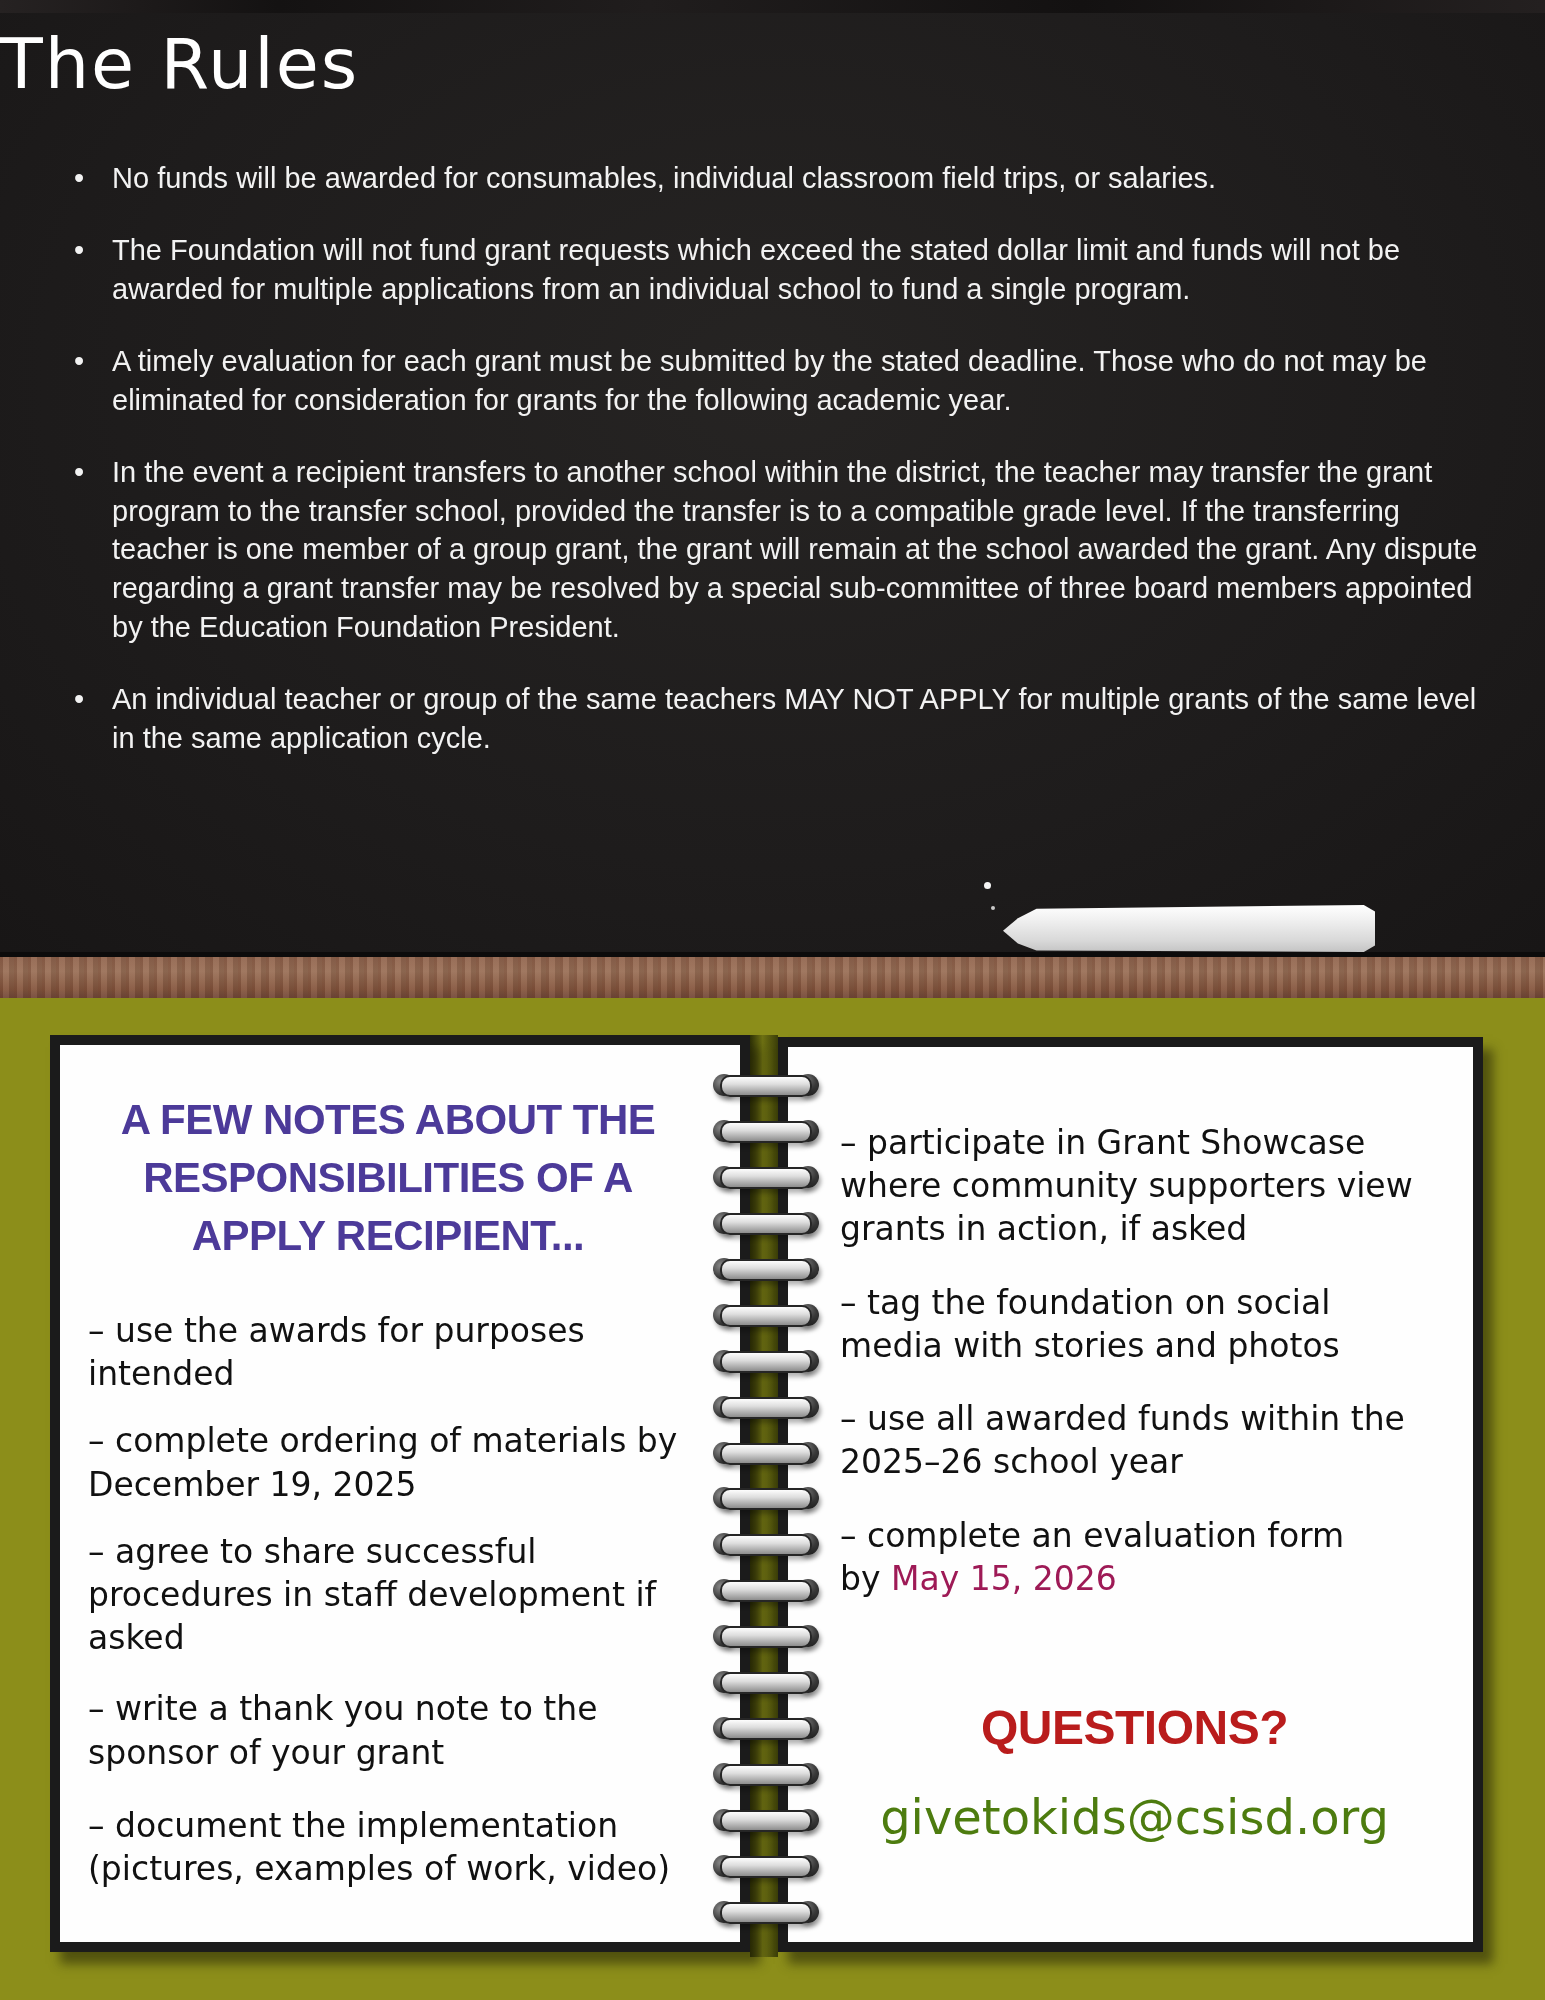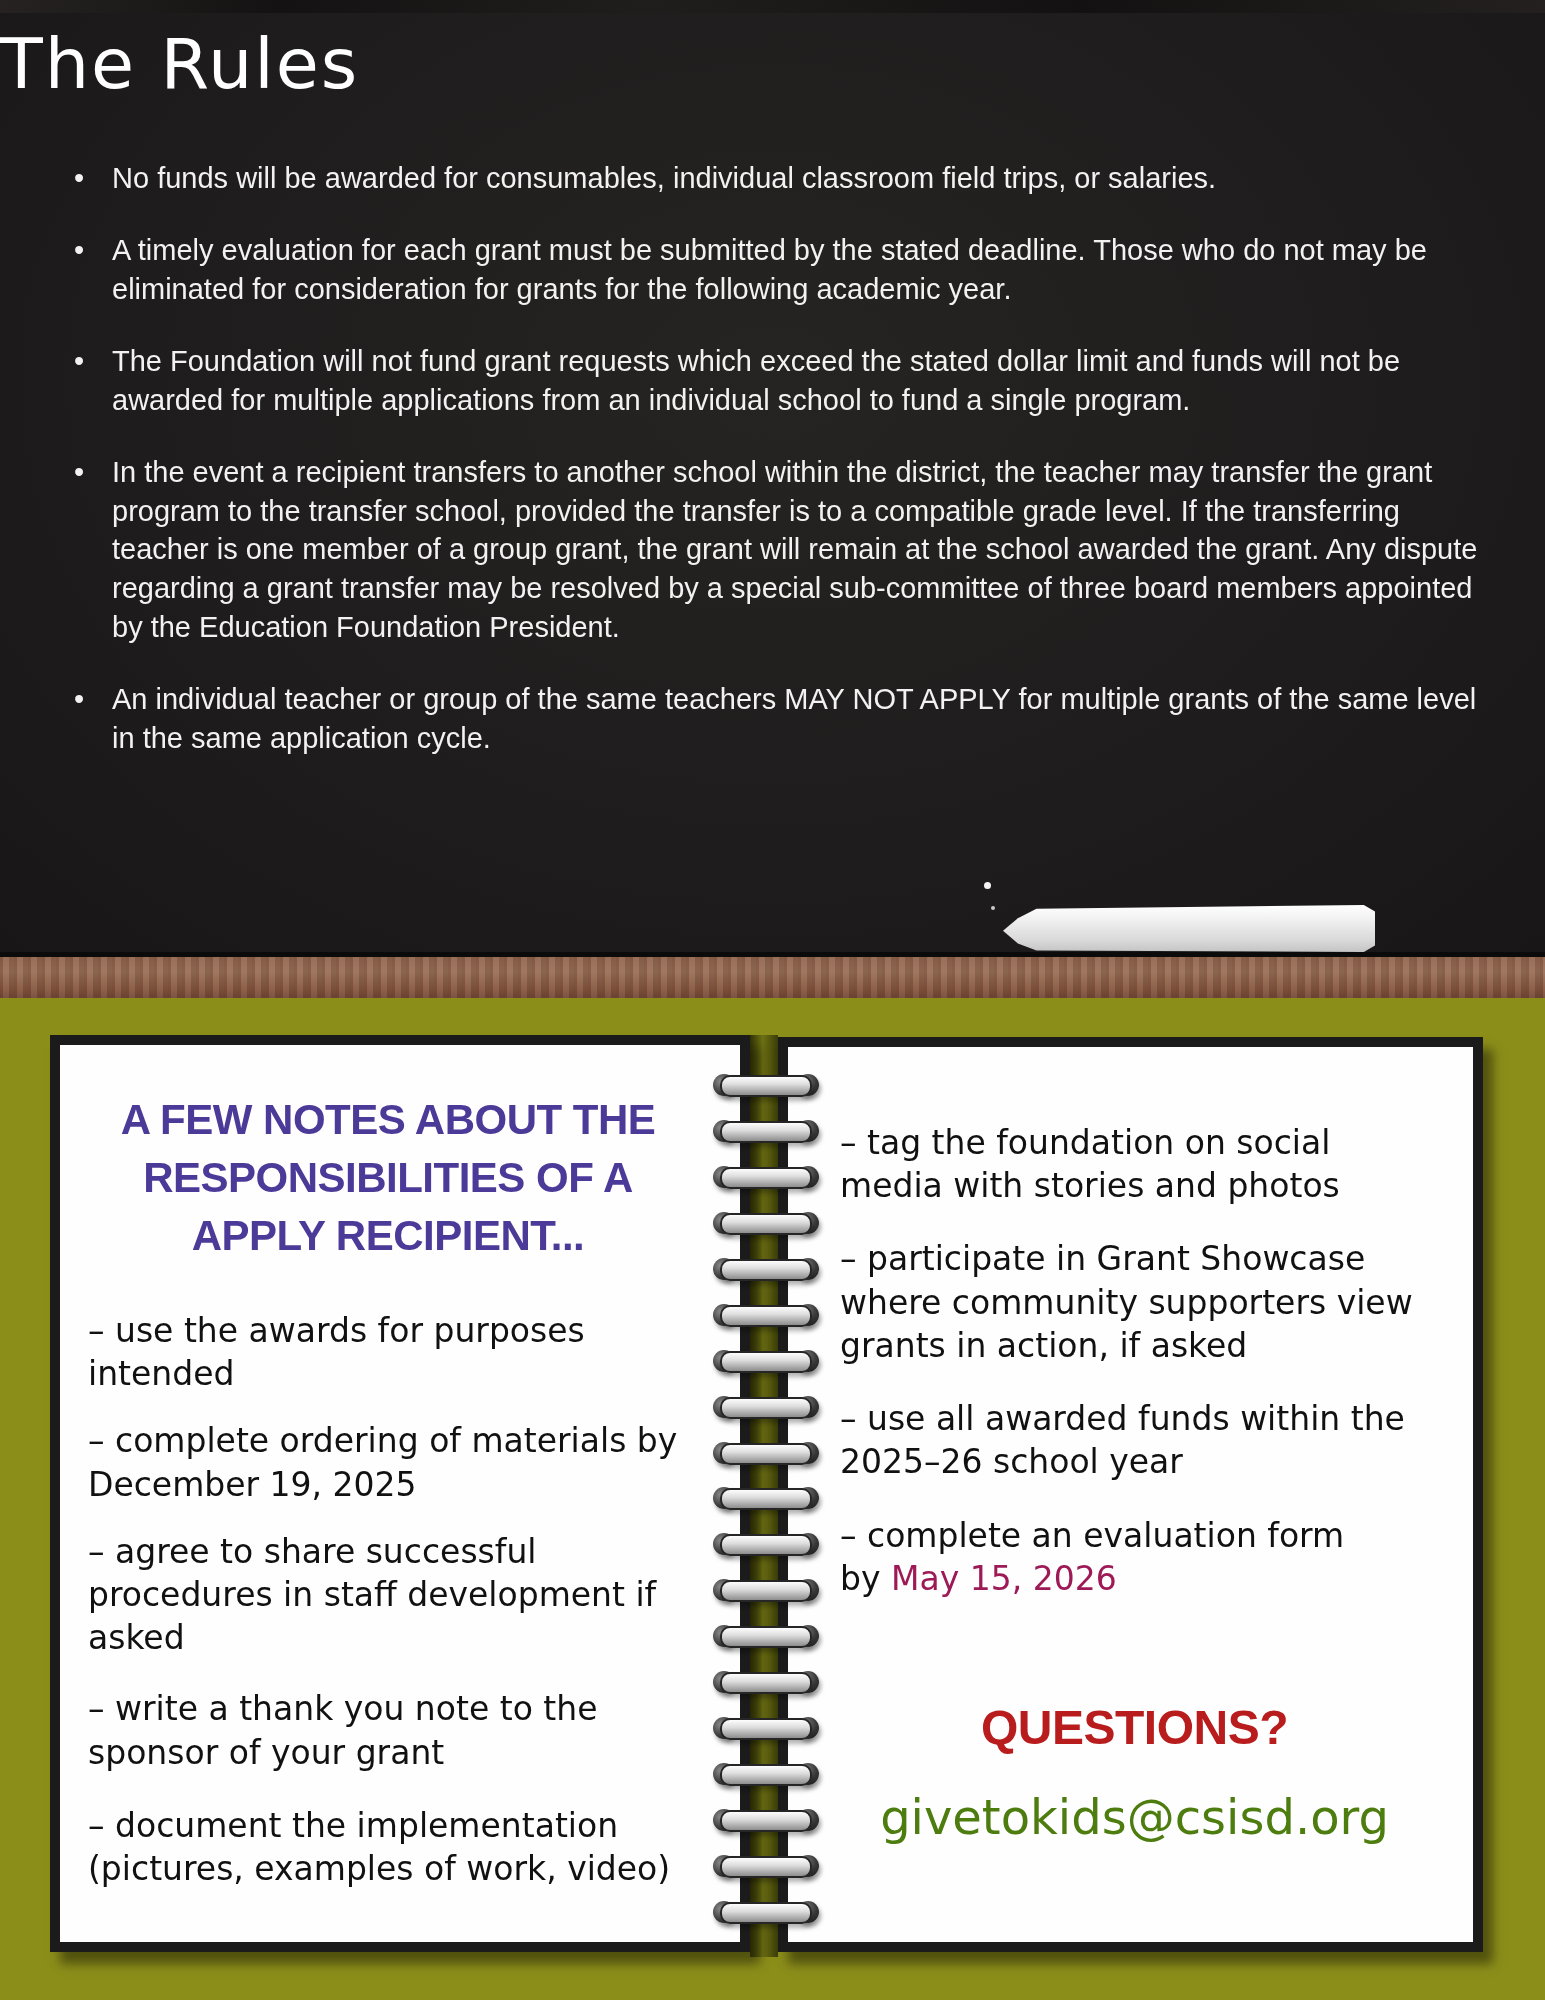--- a/index.html
+++ b/index.html
@@ -123,22 +123,22 @@
 </head>
 <body>
 
 <div class="poster">
 
   <div class="board">
     <div class="board-top-edge"></div>
     <h1 class="board-title">The Rules</h1>
     <ul class="rules">
       <li>No funds will be awarded for consumables, individual classroom field trips, or salaries.</li>
+      <li>The Foundation will not fund grant requests which exceed the stated dollar limit and funds will not be awarded for multiple applications from an individual school to fund a single program.</li>
       <li>A timely evaluation for each grant must be submitted by the stated deadline. Those who do not may be eliminated for consideration for grants for the following academic year.</li>
-      <li>The Foundation will not fund grant requests which exceed the stated dollar limit and funds will not be awarded for multiple applications from an individual school to fund a single program.</li>
       <li>In the event a recipient transfers to another school within the district, the teacher may transfer the grant program to the transfer school, provided the transfer is to a compatible grade level. If the transferring teacher is one member of a group grant, the grant will remain at the school awarded the grant. Any dispute regarding a grant transfer may be resolved by a special sub-committee of three board members appointed by the Education Foundation President.</li>
       <li>An individual teacher or group of the same teachers MAY NOT APPLY for multiple grants of the same level in the same application cycle.</li>
     </ul>
     <div class="dust1"></div>
     <div class="dust2"></div>
     <div class="chalk"></div>
   </div>
 
   <div class="tray"></div>
 
@@ -159,22 +159,22 @@
         <div class="note">– agree to share successful procedures in staff development if asked</div>
         <div class="note sp1">– write a thank you note to the sponsor of your grant</div>
         <div class="note sp2">– document the implementation (pictures, examples of work, video)</div>
       </div>
     </div>
   </div>
 
   <div class="page page-right">
     <div class="right-content">
       <div class="notes">
+        <div class="note">– participate in Grant Showcase where community supporters view grants in action, if asked</div>
         <div class="note">– tag the foundation on social media with stories and photos</div>
-        <div class="note">– participate in Grant Showcase where community supporters view grants in action, if asked</div>
         <div class="note">– use all awarded funds within the 2025–26 school year</div>
         <div class="note">
           <span>– complete an evaluation form</span><br>
           <span>by </span><span class="deadline">May 15, 2026</span>
         </div>
       </div>
       <h2 class="questions">QUESTIONS?</h2>
       <div class="email">givetokids@csisd.org</div>
     </div>
   </div>

